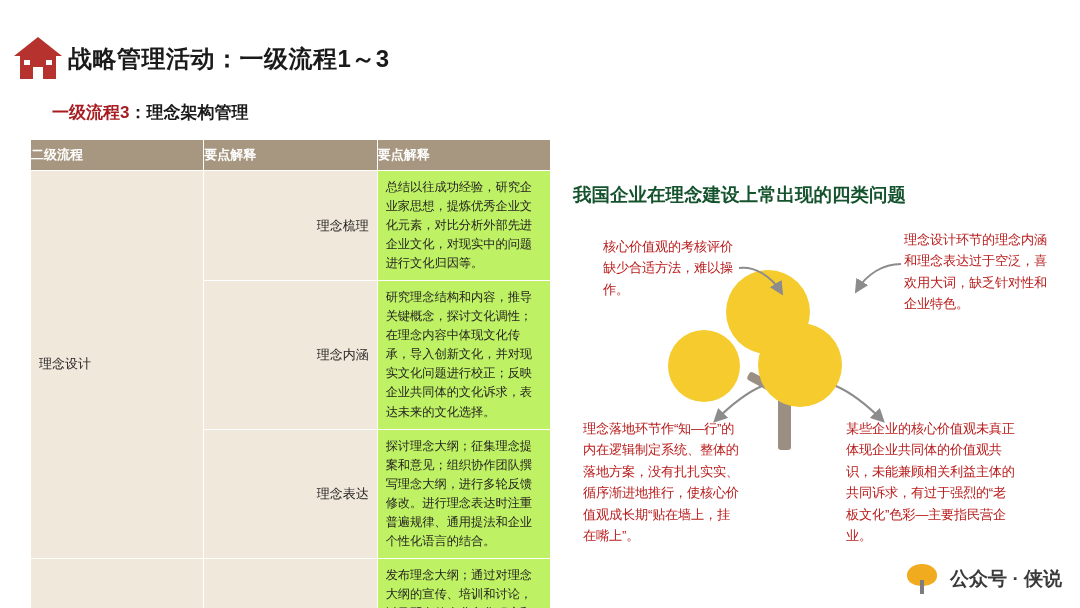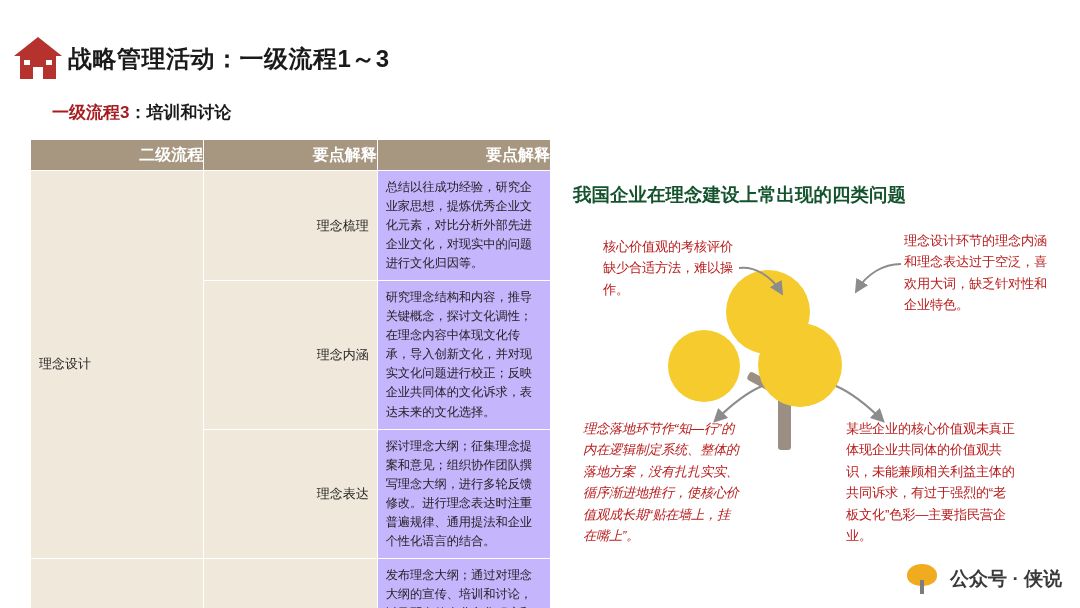--- a/index.html
+++ b/index.html
@@ -105,24 +105,24 @@
     left: 30px;
     top: 139px;
     width: 521px;
     border-collapse: collapse;
     table-layout: fixed;
     font-size: 12.5px;
   }
   .proc-table th {
     background: #a79780;
     color: #ffffff;
-    font-size: 16px;
+    font-size: 13px;
     font-weight: bold;
     height: 30px;
-    text-align: right;
+    text-align: left;
     border: 1px solid #ffffff;
     padding: 0;
   }
   .proc-table td {
     border: 1px solid #ffffff;
     vertical-align: middle;
     padding: 7px 8px;
     line-height: 1.55;
   }
   td.lvl2 {
@@ -130,21 +130,21 @@
     font-size: 13px;
     width: 92px;
   }
   td.lvl3 {
     background: #efe8db;
     text-align: right;
     font-size: 13px;
     width: 82px;
   }
   td.detail {
-    background: #c4b5fd;
+    background: #bef264;
     text-align: left;
     font-size: 12.3px;
     letter-spacing: -0.1px;
   }
 
   
   .right-title {
     position: absolute;
     left: 573px;
     top: 182px;
@@ -217,22 +217,22 @@
 
   
   .note {
     position: absolute;
     font-size: 13.2px;
     line-height: 1.62;
     color: #b91c1c;
     letter-spacing: -0.2px;
   }
   .note-tl { left: 603px; top: 236px; width: 140px; }
-  .note-tr { left: 904px; top: 230px; width: 150px; }
-  .note-bl { left: 583px; top: 418px; width: 160px; font-style: italic; }
+  .note-tr { left: 904px; top: 230px; width: 150px; font-family: Liberation Mono, monospace; }
+  .note-bl { left: 583px; top: 418px; width: 160px; }
   .note-br { left: 846px; top: 418px; width: 170px; }
 
   
   .arrow {
     position: absolute;
     pointer-events: none;
   }
 
   
   .watermark {
@@ -280,21 +280,21 @@
     <div class="house-roof"></div>
     <div class="house-body"></div>
     <div class="house-win-l"></div>
     <div class="house-win-r"></div>
     <div class="house-door"></div>
   </div>
   <div class="header-title">战略管理活动：一级流程1～3</div>
 </div>
 
 <div class="section-title">
-  <span class="accent">一级流程3</span><span>：培训和讨论</span>
+  <span class="accent">一级流程3</span><span>：理念架构管理</span>
 </div>
 
 <table class="proc-table">
   <thead>
     <tr>
       <th>二级流程</th>
       <th>要点解释</th>
       <th>要点解释</th>
     </tr>
   </thead>

